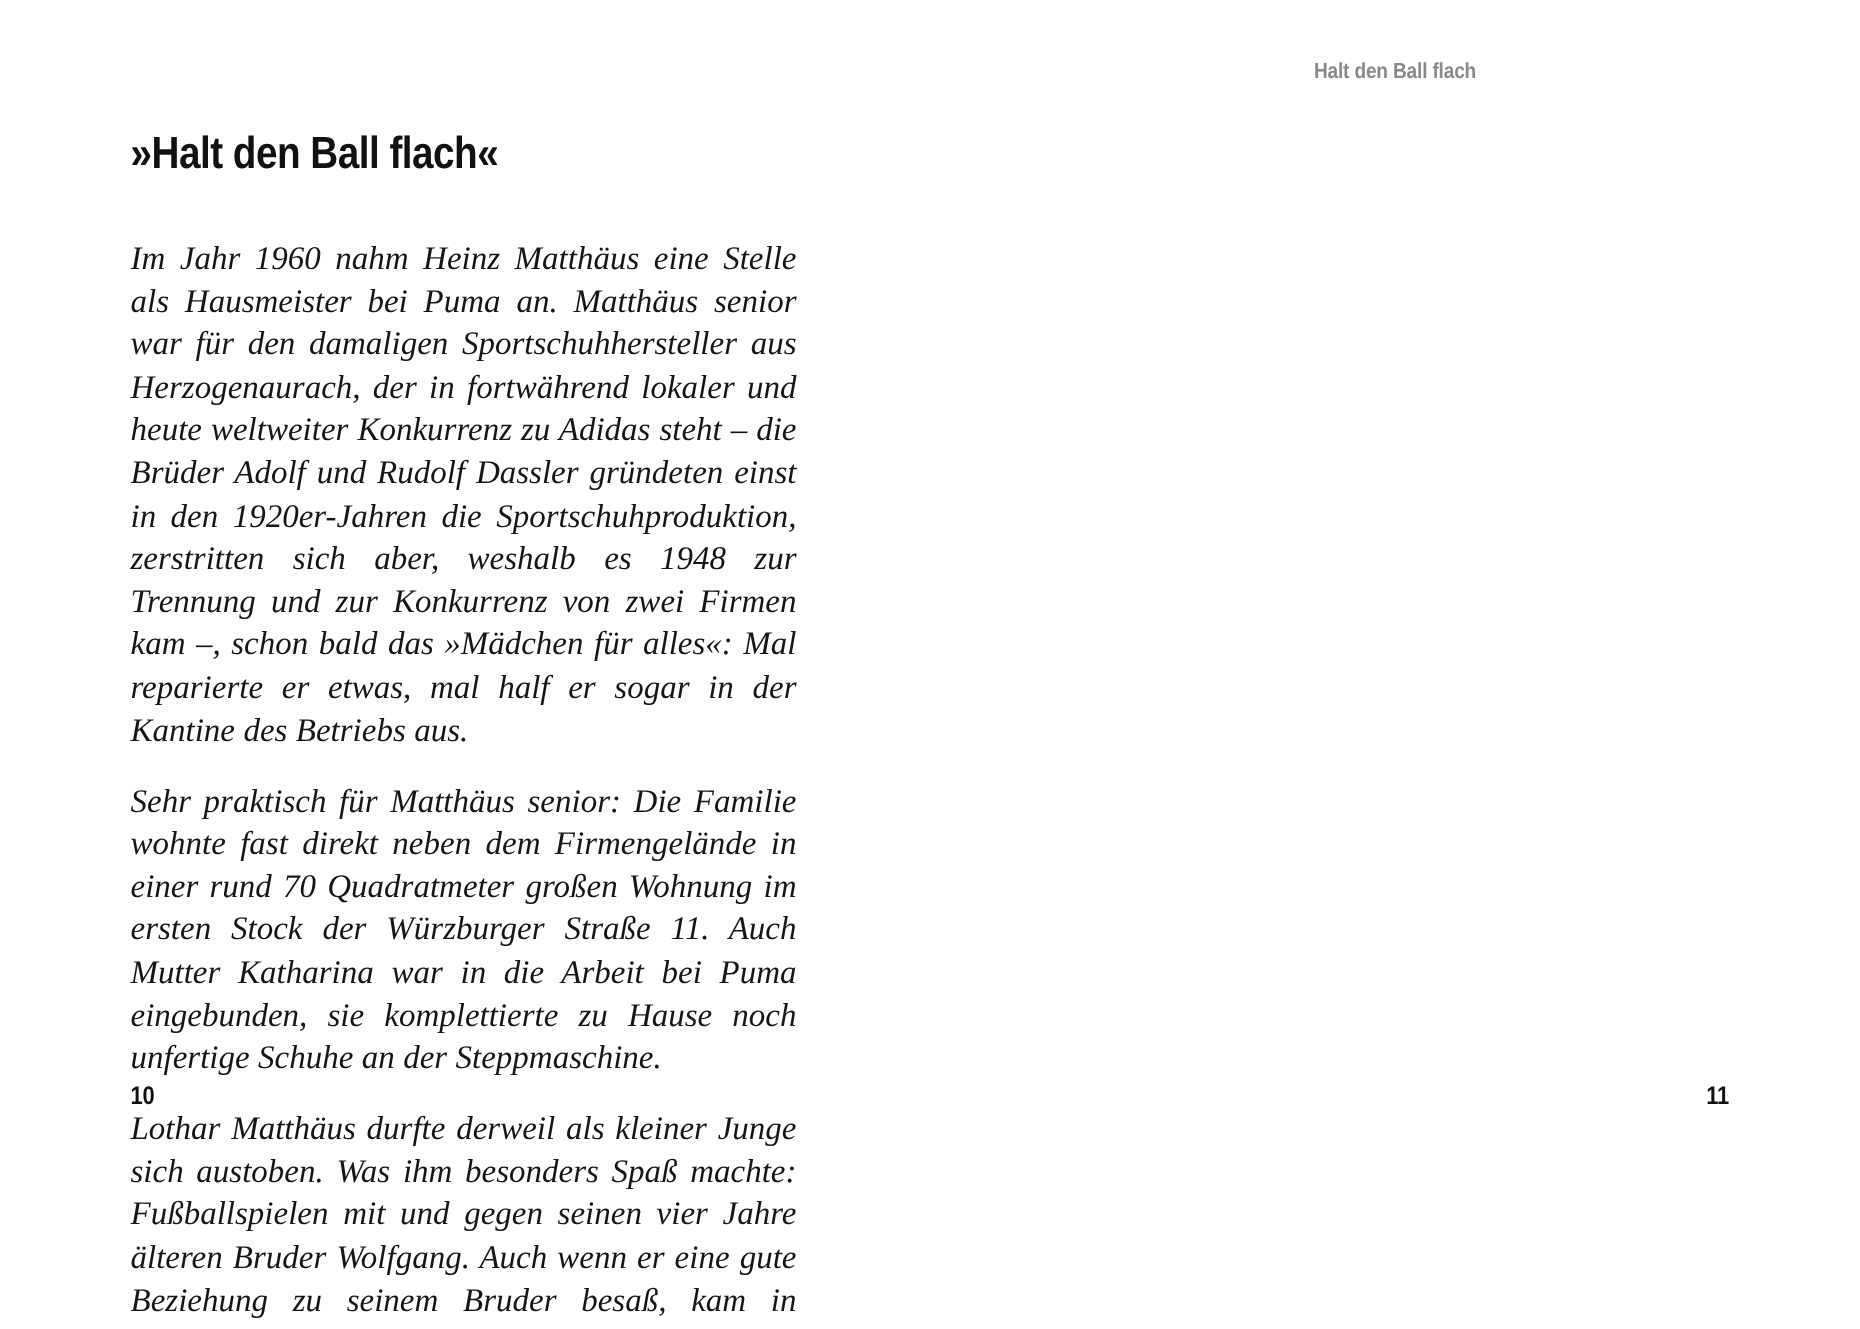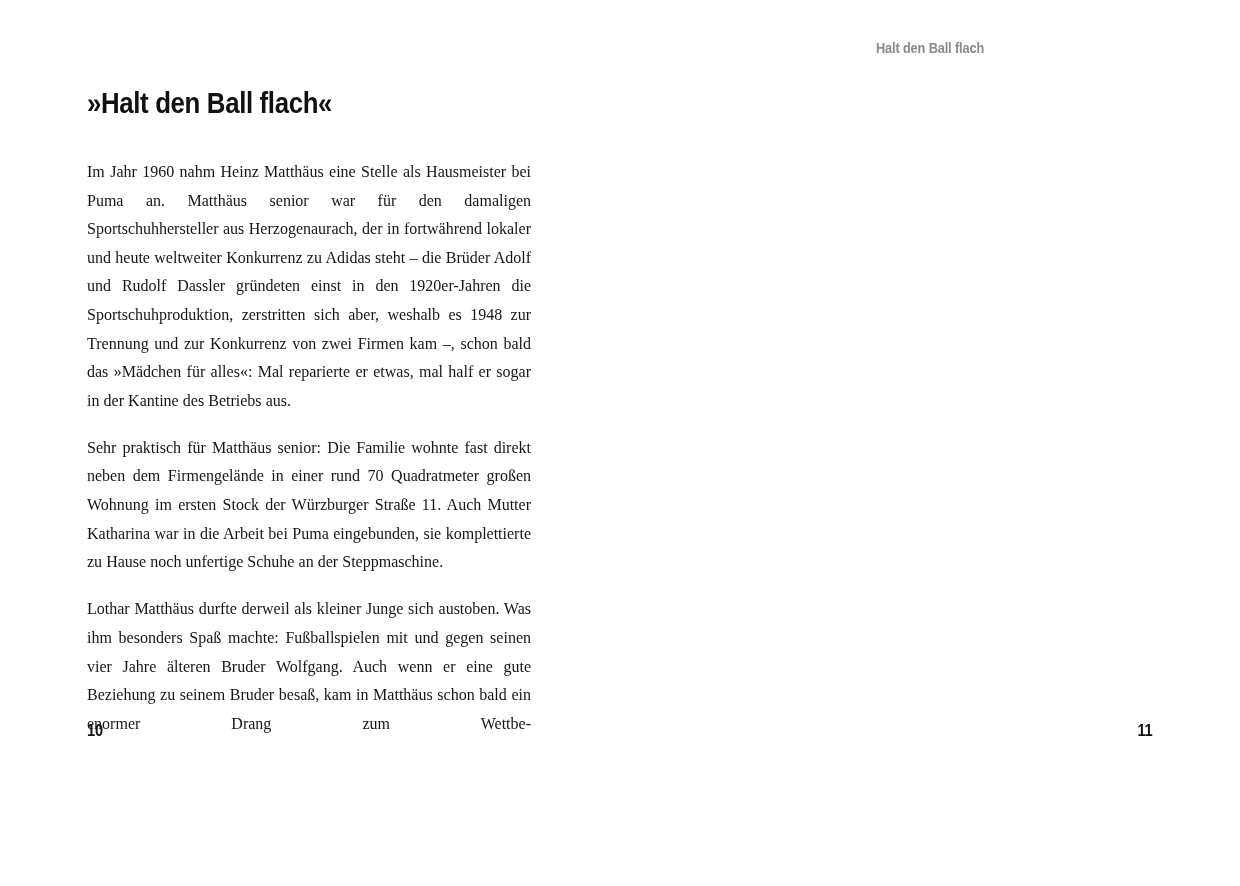--- a/index.html
+++ b/index.html
@@ -68,27 +68,28 @@
   
   .column {
     position: absolute;
     top: 0;
     width: 444px;
   }
   .column-left  { left: 87px; top: 158px; }
 
   .column p {
     margin: 0 0 18.5px 0;
-    font-size: 16px;
+    font-size: 22px;
     line-height: 28.6px;
     text-align: justify;
     text-justify: inter-word;
     -webkit-hyphens: none;
     hyphens: none;
     word-spacing: 0.1px;
+    font-style: italic;
   }
   .column p:last-child { margin-bottom: 16px; }
 
   
   .column p.justify-last { text-align-last: justify; }
 
   
   .folio {
     position: absolute;
     bottom: 33px;

